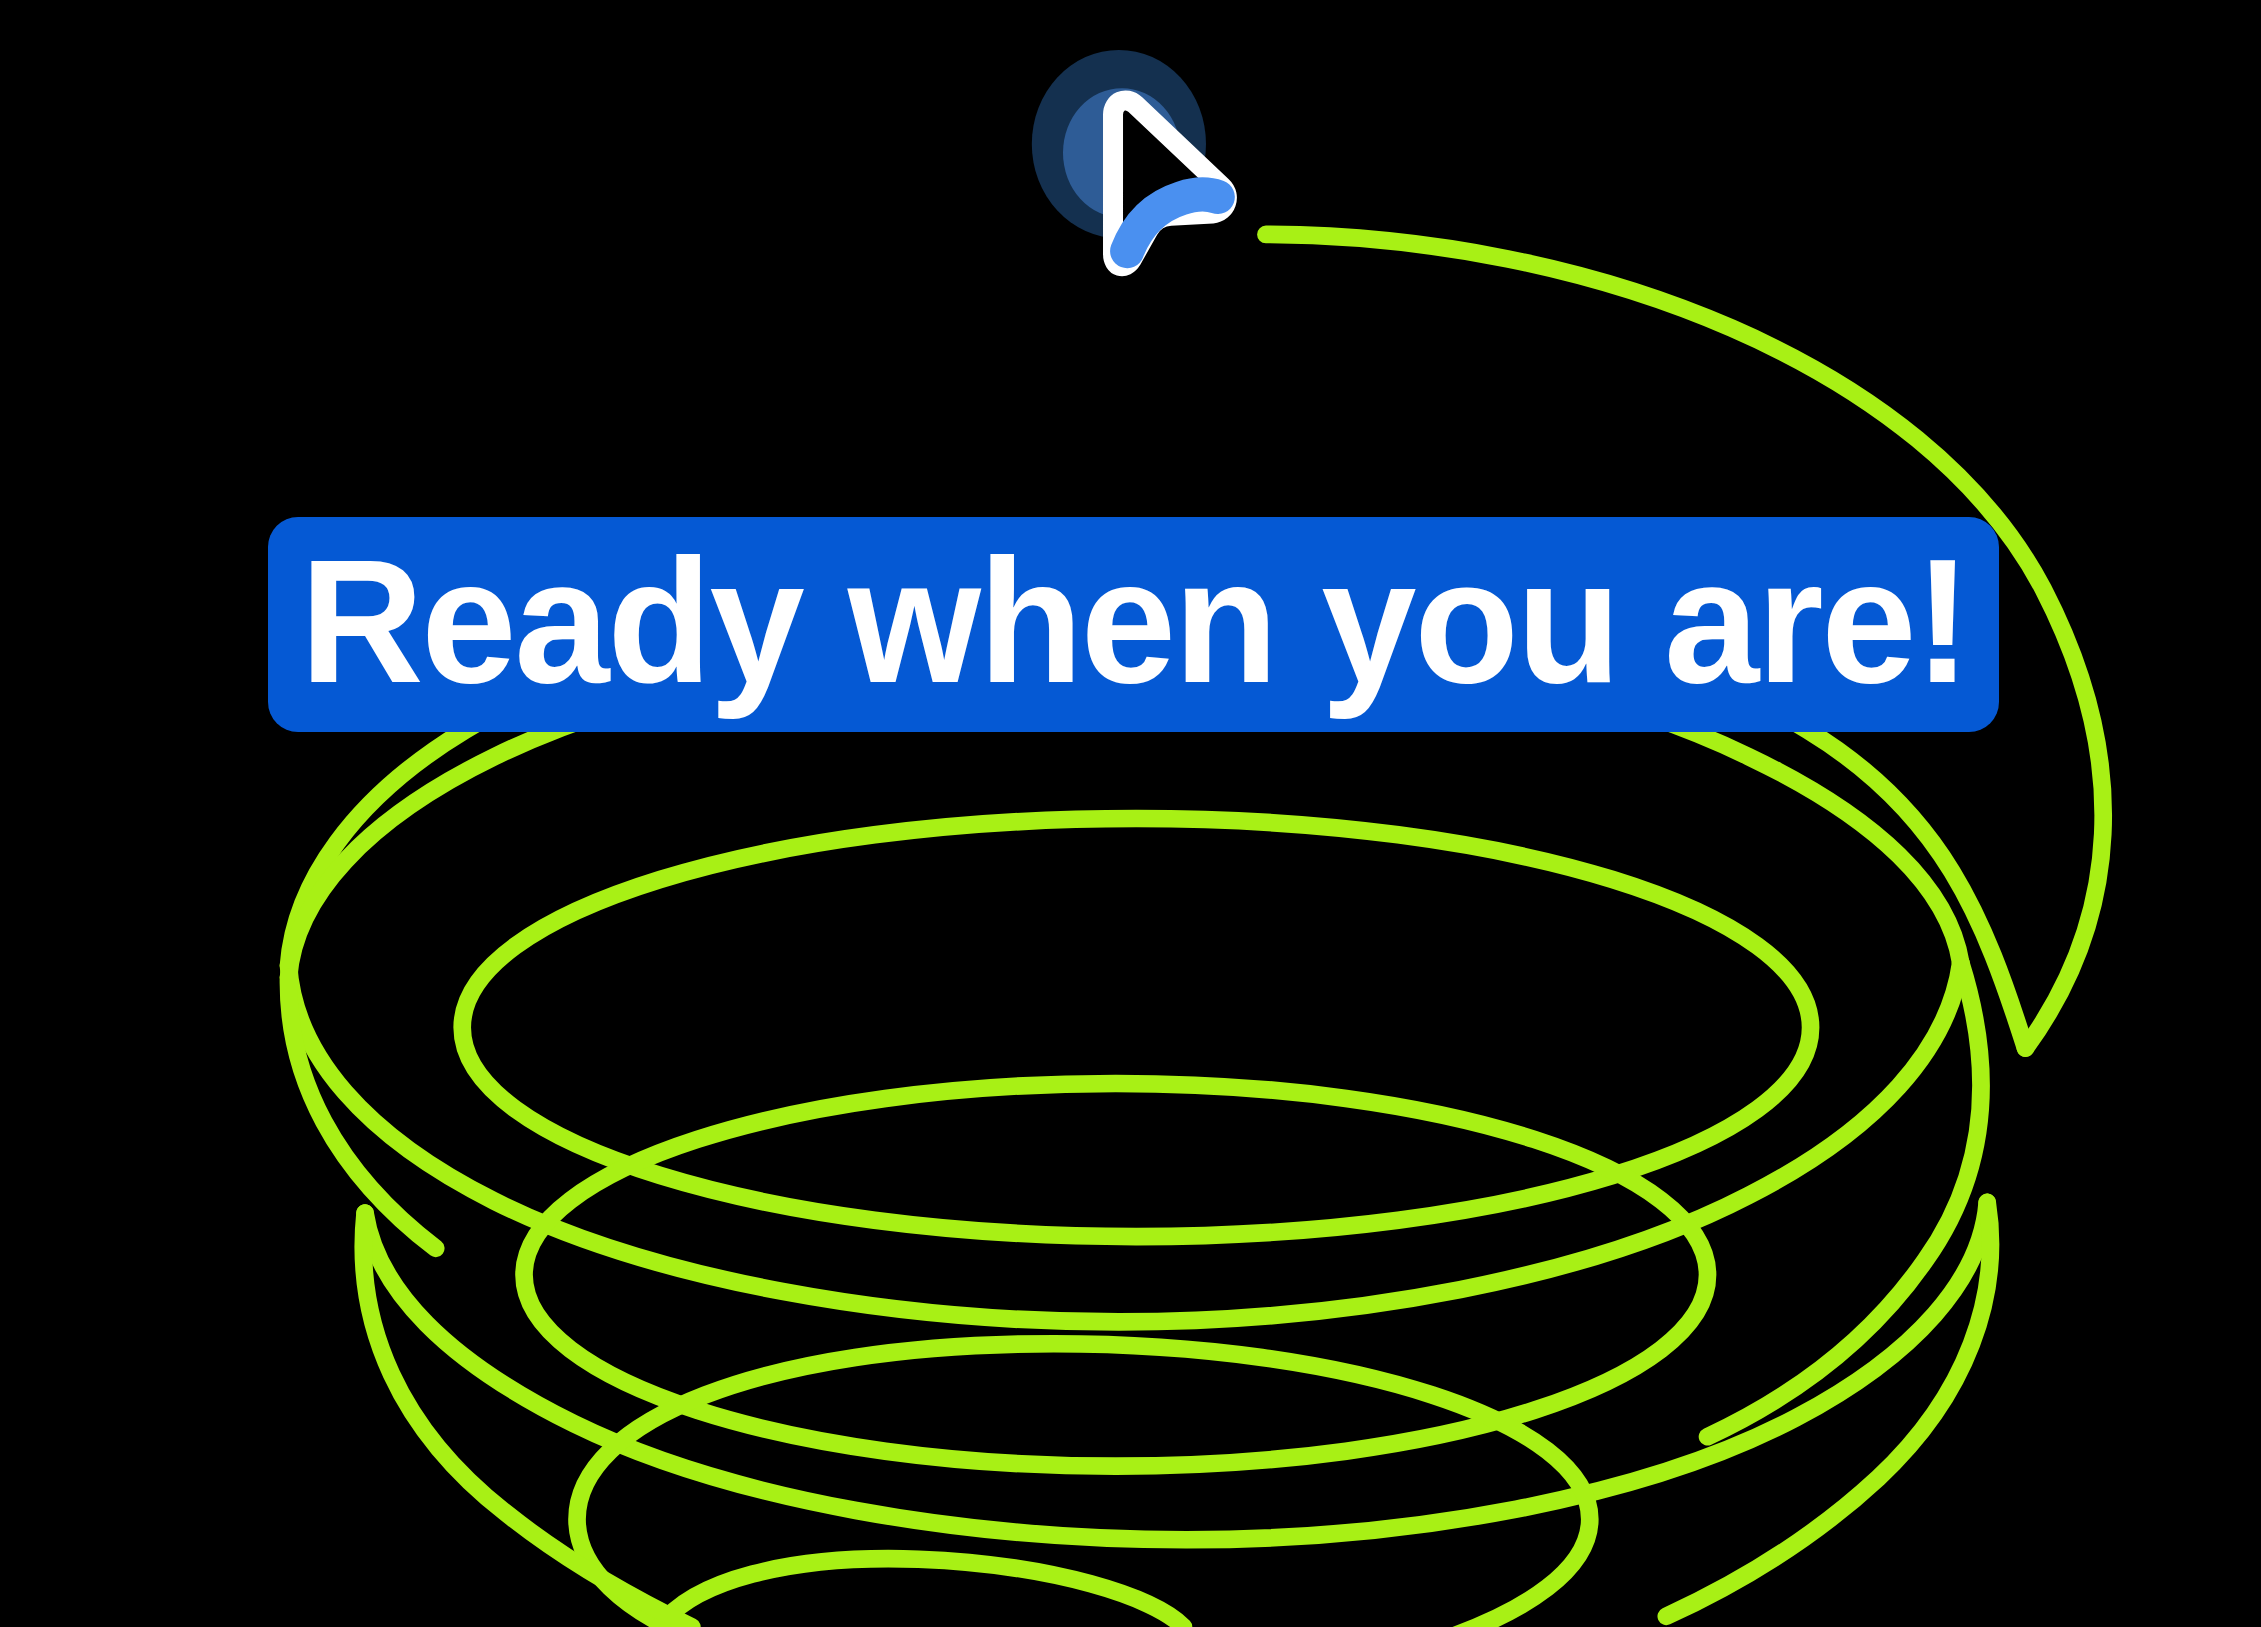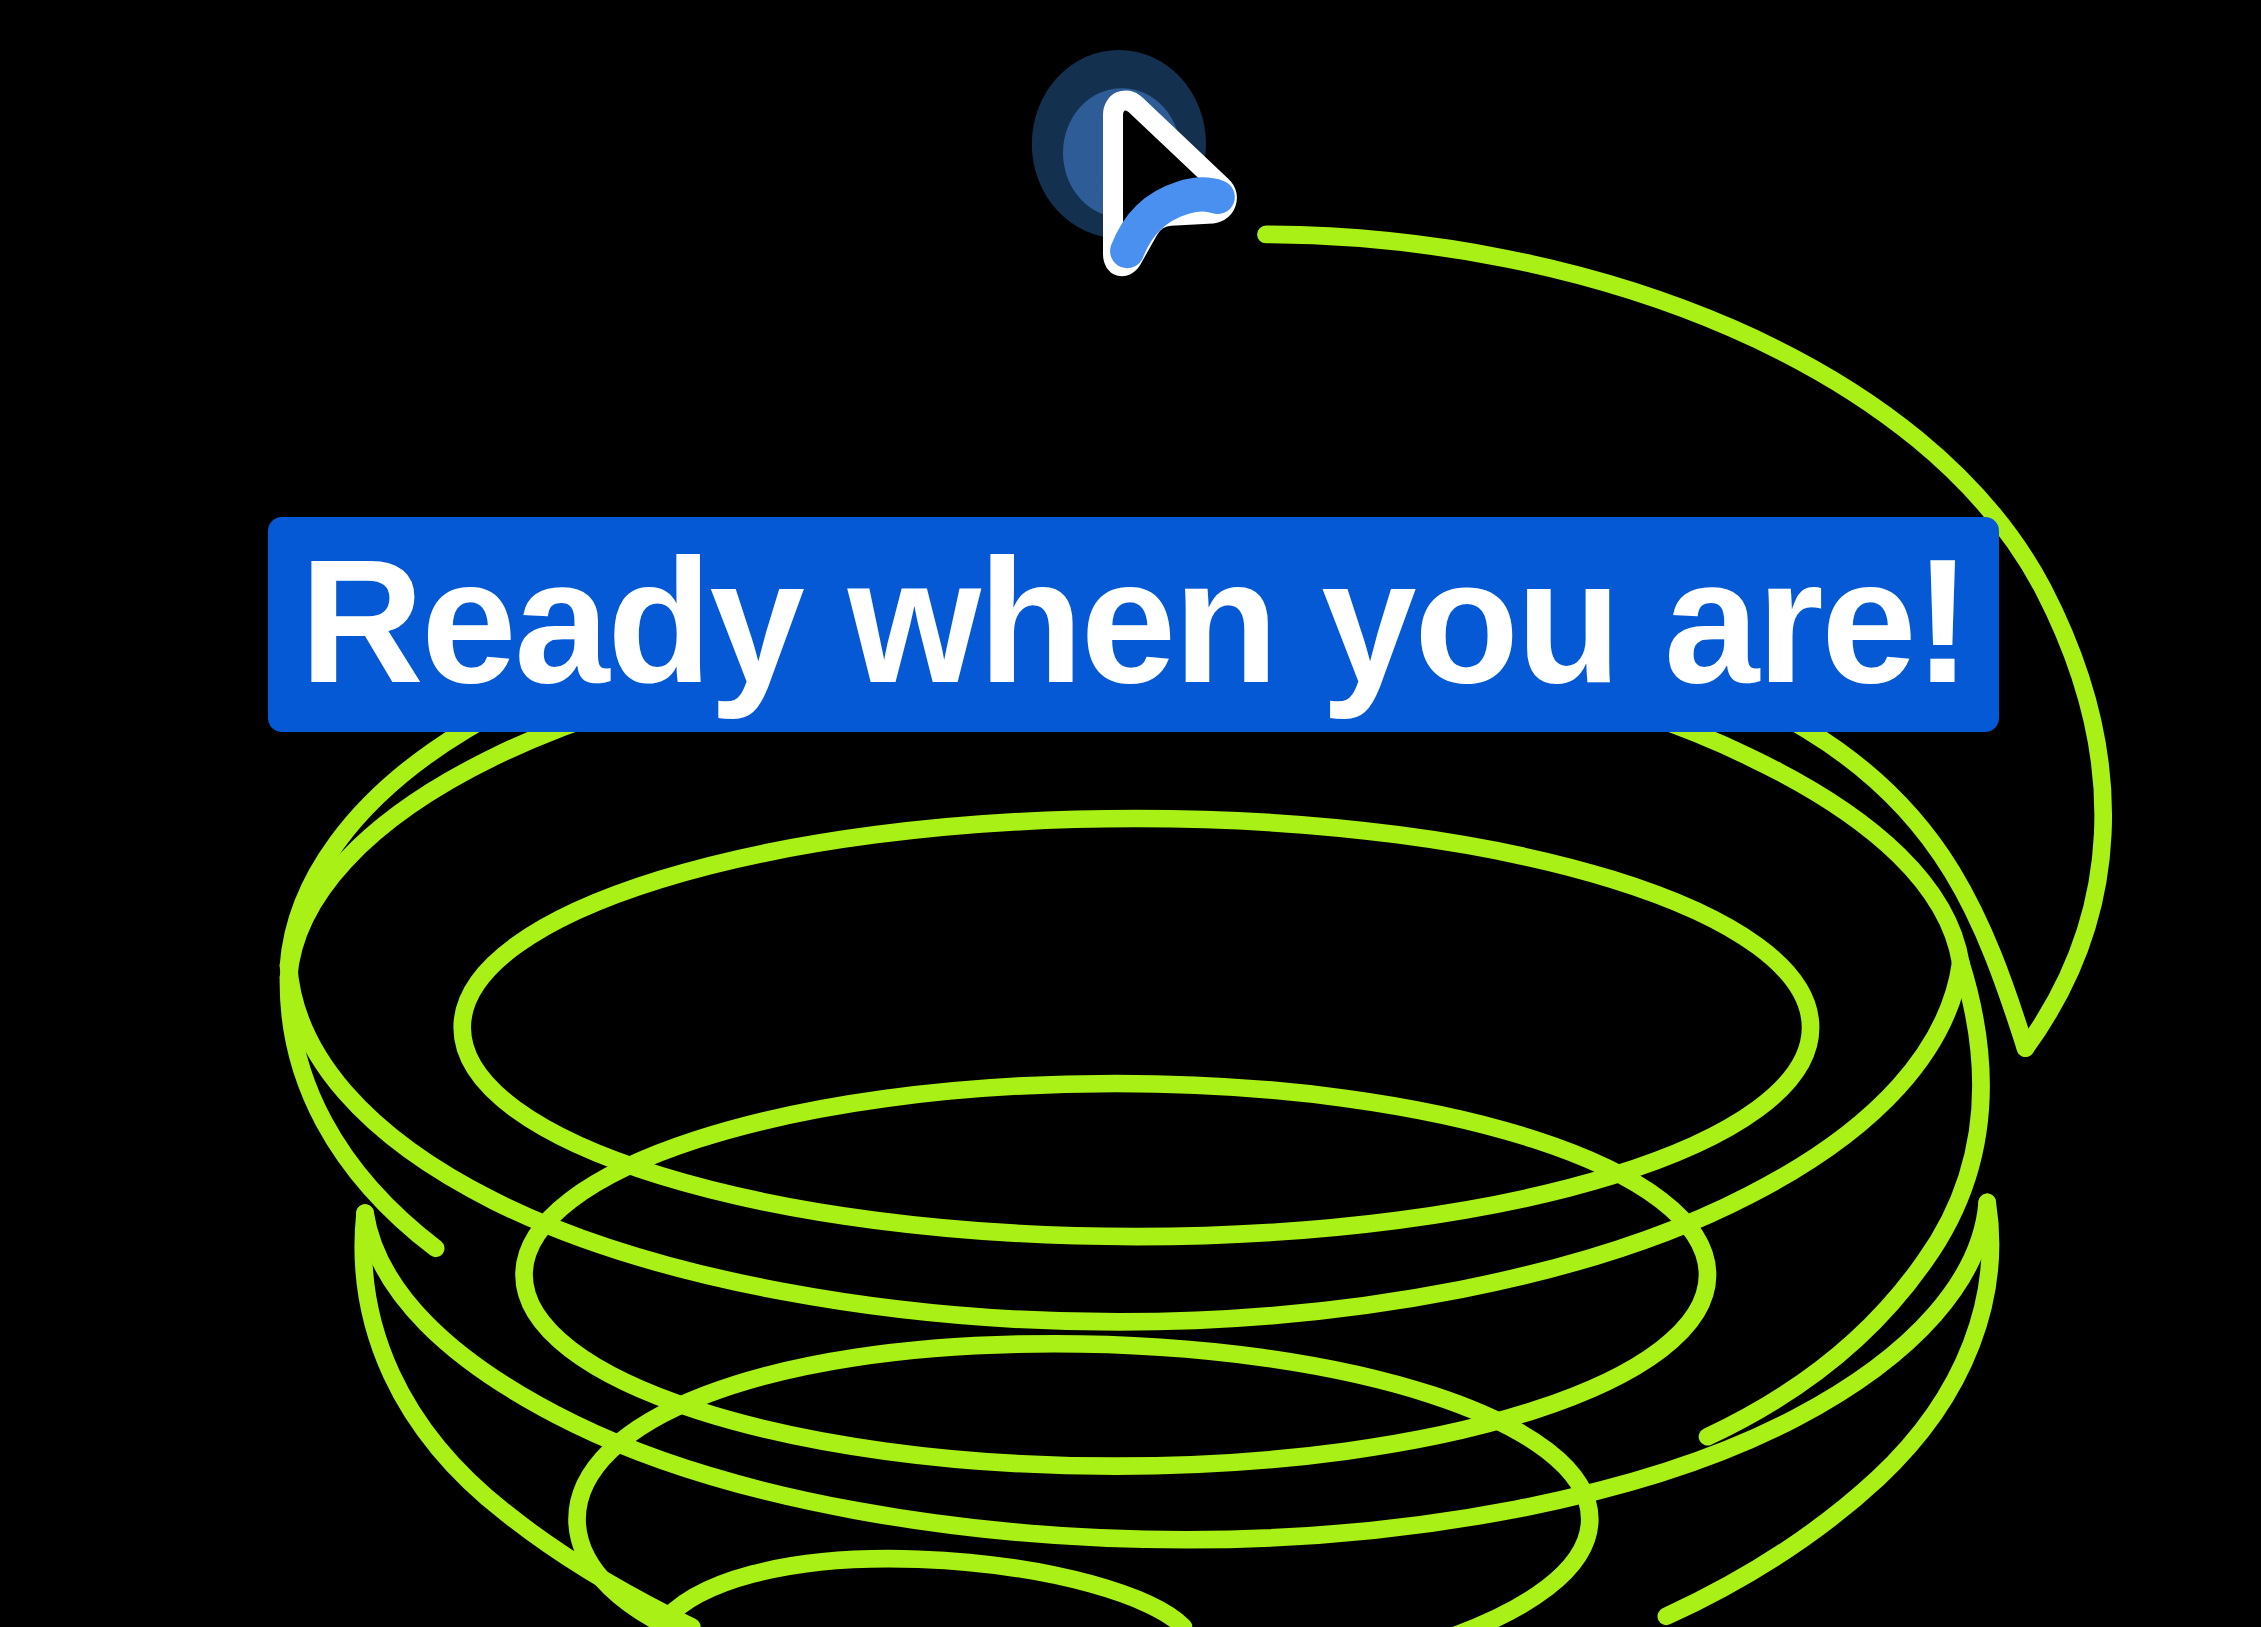--- a/index.html
+++ b/index.html
@@ -34,21 +34,21 @@
   #banner-layer { z-index: 2; }
 
   
   #banner {
     position: absolute;
     left: 268px;
     top: 517px;
     width: 1731px;
     height: 215px;
     background: #0559D4;
-    border-radius: 14px;
+    border-radius: 30px;
     box-sizing: border-box;
   }
   #banner-text {
     position: absolute;
     left: 32px;
     top: 50%;
     transform: translateY(-52%);
     color: #FFFFFF;
     font-family: "Liberation Sans", sans-serif;
     font-weight: 700;

